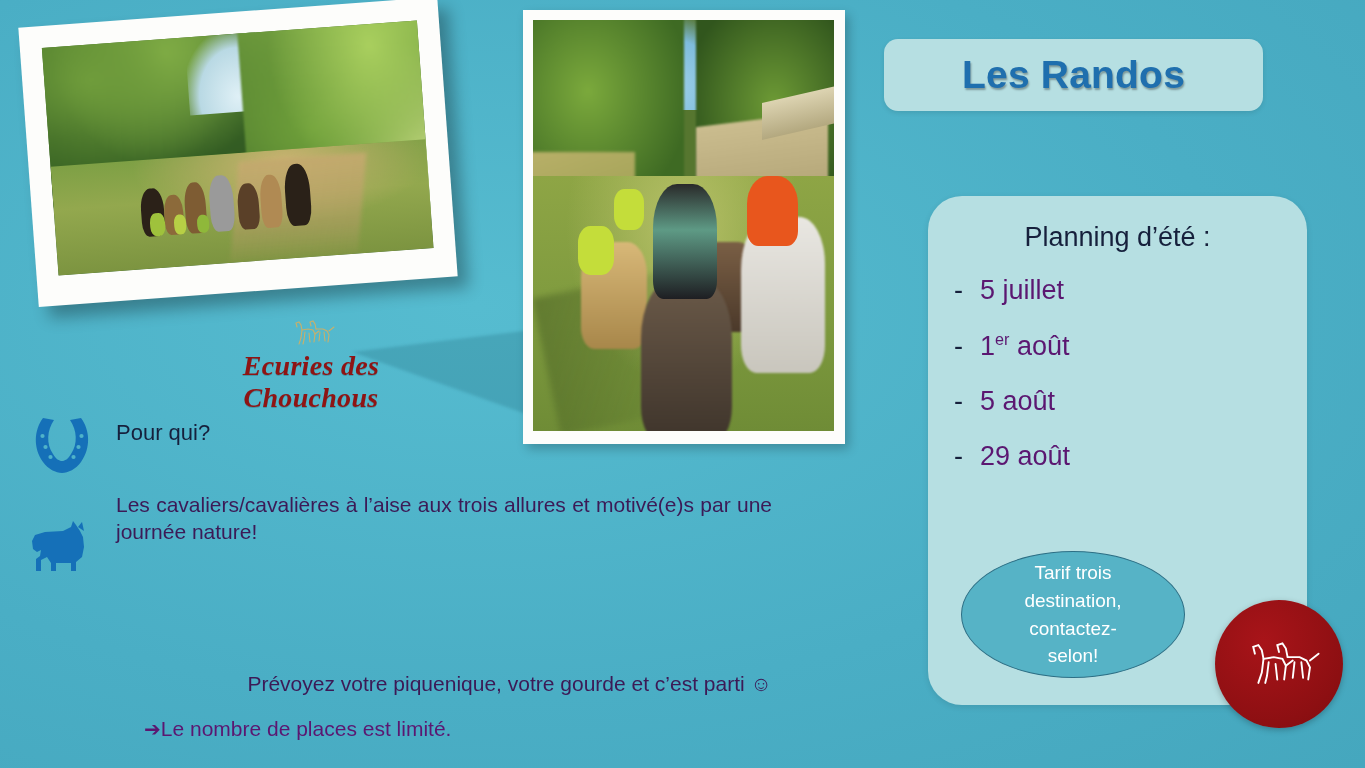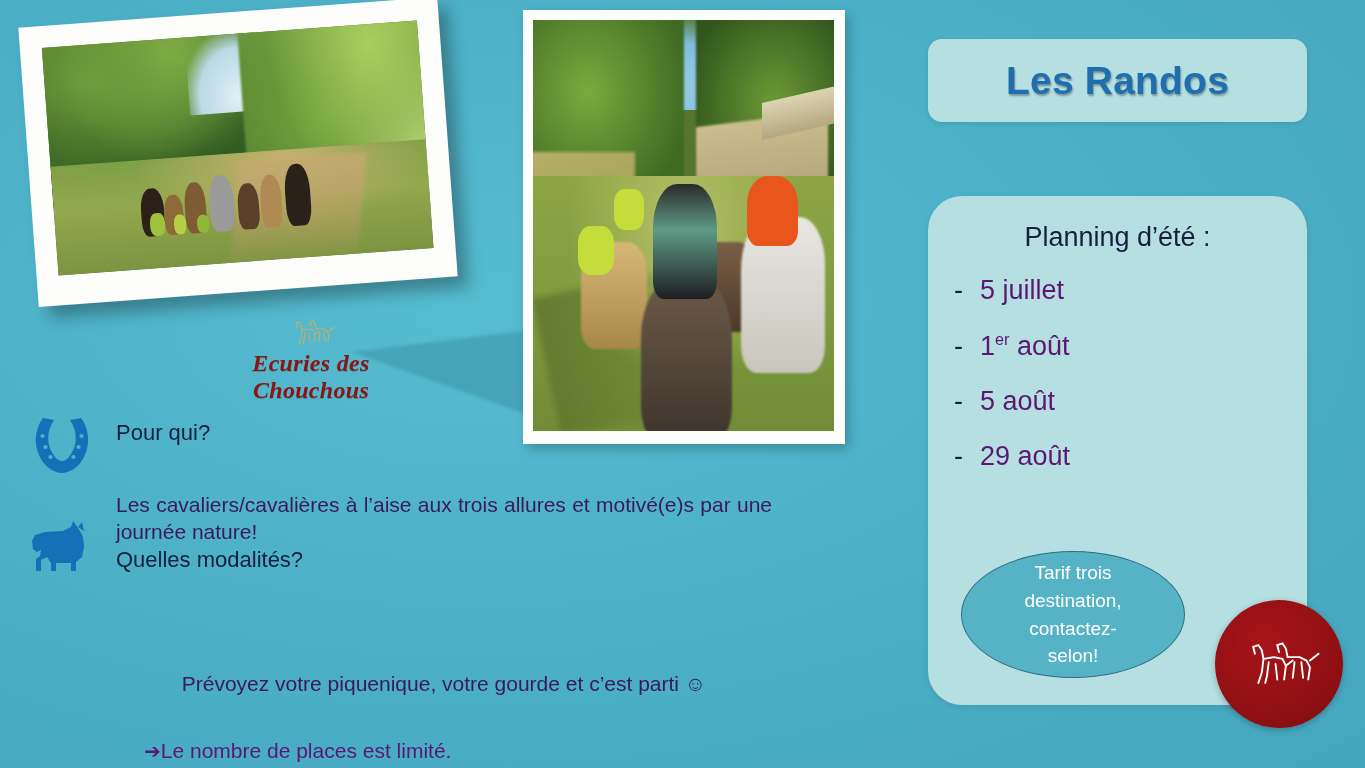--- a/index.html
+++ b/index.html
@@ -174,46 +174,46 @@
   }
 
   
   .ecuries-logo {
     position:absolute; left:209px; top:318px; width: 204px; text-align:center;
   }
   .ecuries-mark { display:block; margin: 0 auto 2px; }
   .ecuries-name {
     font-family: "Liberation Serif", serif;
     font-style: italic; font-weight: bold;
-    font-size: 24px; letter-spacing: 0.3px;
+    font-size: 28px; letter-spacing: 0.3px;
     color: #8e1414;
     text-shadow: 0 1px 0 rgba(0,0,0,0.18);
   }
 
   
   .icon-horseshoe { position:absolute; left:30px; top:414px; }
   .icon-horse     { position:absolute; left:27px; top:519px; }
 
   .body-block { position:absolute; left:116px; width: 656px; }
   .q-head {
     color:#16203c; font-size: 22px; line-height: 1.15;
   }
   .q-body {
     color:#3c1a56; font-size: 21px; line-height: 1.28;
     text-align: justify; text-justify: inter-word;
   }
-  .q-body.nojust { text-align: center; }
+  .q-body.nojust { text-align: right; }
   .arrow-line {
-    color:#5b1771; font-size: 21px; margin-left: 28px; margin-top: 22px;
+    color:#5b1771; font-size: 21px; margin-left: 28px;
   }
   .arrow-glyph { font-size: 20px; }
 
   
   .title-box {
-    position:absolute; left:928px; top:39px; width:379px; height:83px;
+    position:absolute; left:884px; top:39px; width:379px; height:72px;
     background:#b6dfe2; border-radius: 14px;
     box-shadow: 0 2px 5px rgba(0,0,0,0.10);
     display:flex; align-items:center; justify-content:center;
   }
   .title-text {
     font-size: 39px; font-weight: bold; color:#1f6fae;
     text-shadow: 1px 2px 2px rgba(0,0,0,0.32);
     letter-spacing: 0.2px;
   }
 
@@ -345,23 +345,20 @@
     </svg>
   </span>
 
   <div class="body-block" style="top:420px;">
     <div class="q-head">Pour qui?</div>
   </div>
   <div class="body-block" style="top:492px;">
     <div class="q-body">Les cavaliers/cavalières à l’aise aux trois allures et motivé(e)s par une journée nature!</div>
   </div>
 
-  <div class="body-block" style="top:547px;">
-    <div class="q-head">Quelles modalités?</div>
-  </div>
 
   <div class="body-block" style="top:671px;">
     <div class="q-body nojust">Prévoyez votre piquenique, votre gourde et c’est parti ☺</div>
   </div>
 
   <div class="body-block" style="top:717px;">
     <div class="arrow-line"><span class="arrow-glyph">➔</span><span>Le nombre de places est limité.</span></div>
   </div>
 
   <div class="title-box">

